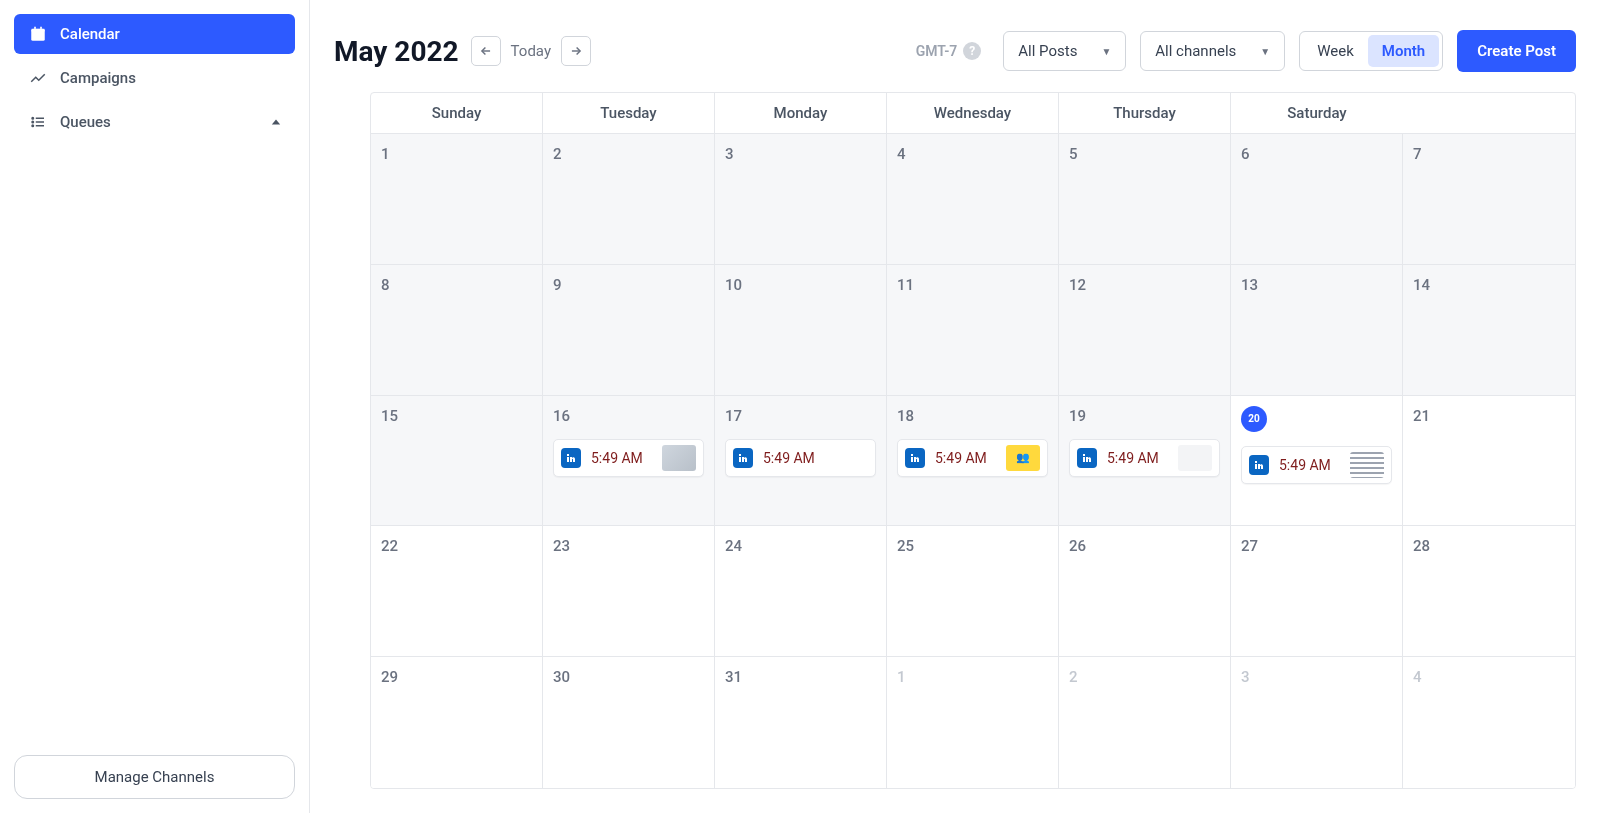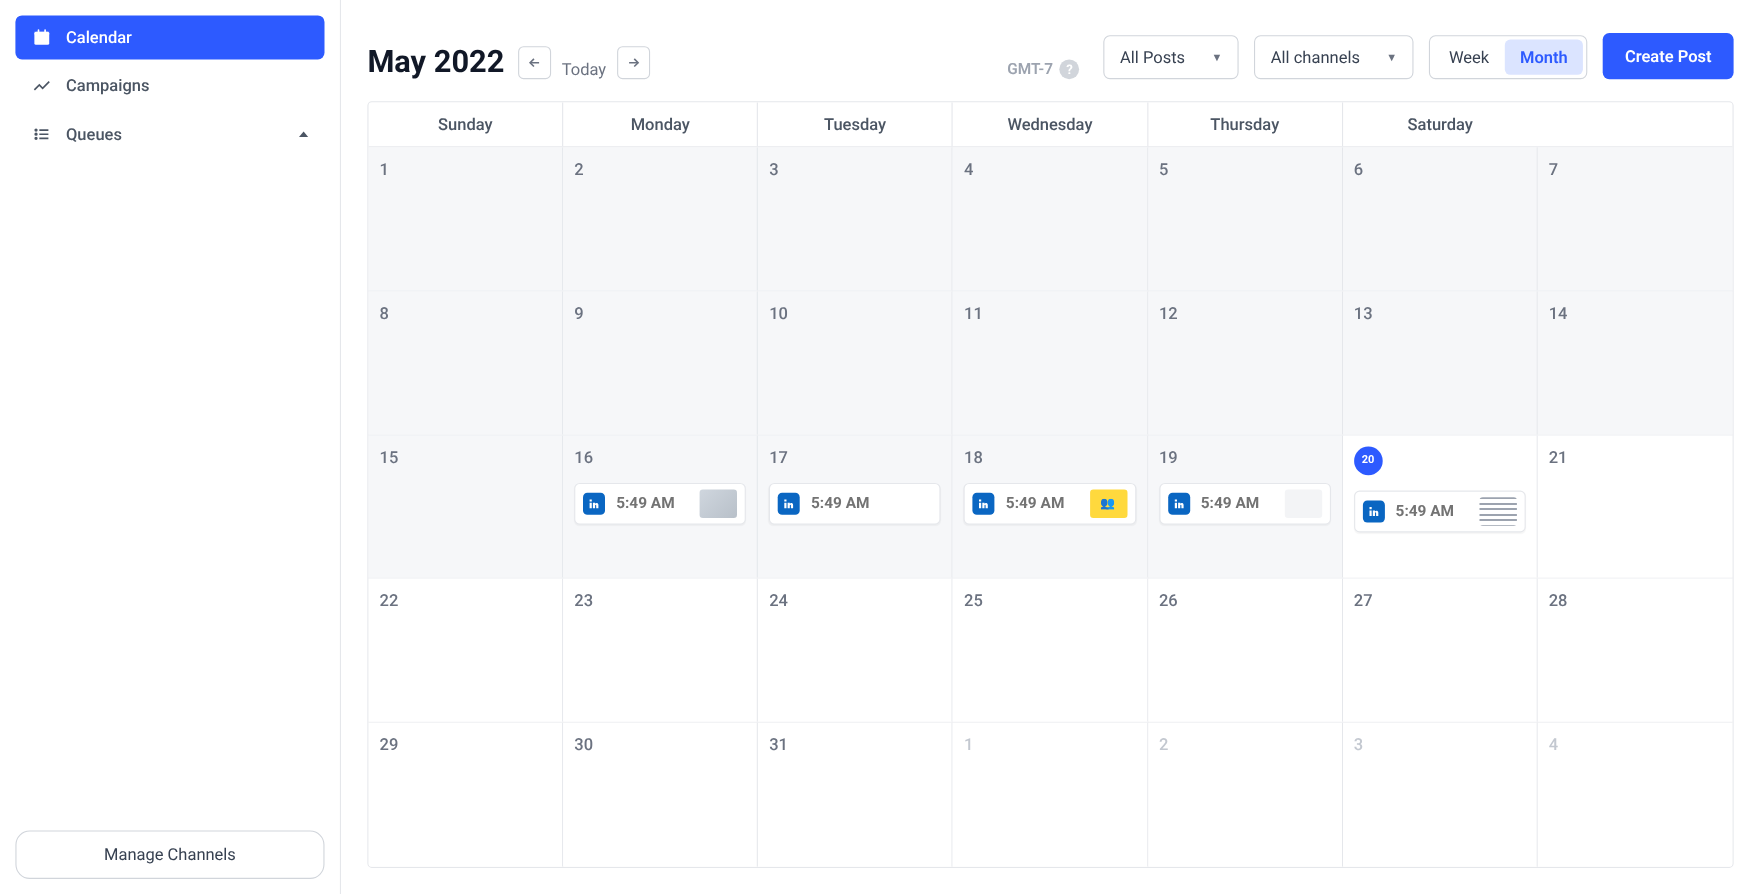--- a/index.html
+++ b/index.html
@@ -7,53 +7,53 @@
     
     .sidebar { width: 310px; border-right: 1px solid #e5e7eb; display: flex; flex-direction: column; padding: 14px; }
     .sidebar-nav { flex: 1; }
     .sidebar-item { display: flex; align-items: center; padding: 10px 14px; border-radius: 6px; cursor: pointer; margin-bottom: 4px; color: #4b5563; font-size: 15px; font-weight: 500; }
     .sidebar-item.active { background: #2d5aff; color: #fff; }
     .sidebar-item .icon { width: 20px; height: 20px; margin-right: 12px; display: inline-flex; align-items: center; justify-content: center; flex-shrink: 0; }
     .sidebar-item .chevron { margin-left: auto; }
     .manage-btn { border: 1px solid #d1d5db; padding: 12px; border-radius: 13px; text-align: center; cursor: pointer; font-size: 15px; color: #374151; margin-top: 27px; }
     
     .main { flex: 1; padding: 30px 24px 24px 24px; display: flex; flex-direction: column; }
-    .header { display: flex; align-items: flex-end; margin-bottom: 20px; }
+    .header { display: flex; align-items: center; margin-bottom: 20px; }
     .title { font-size: 28px; font-weight: 700; color: #111827; margin-right: 12px; }
     .nav-btn { width: 30px; height: 30px; border: 1px solid #d1d5db; border-radius: 5px; display: inline-flex; align-items: center; justify-content: center; cursor: pointer; background: #fff; color: #6b7280; }
     .today-label { margin: 0 10px; color: #6b7280; font-size: 15px; }
     .spacer { flex: 1; }
     .tz { color: #9ca3af; font-size: 14px; font-weight: 600; margin-right: 8px; display: inline-flex; align-items: center; margin-left: 28px; }
     .tz-help { width: 18px; height: 18px; border-radius: 50%; background: #d1d5db; color: #fff; display: inline-flex; align-items: center; justify-content: center; font-size: 12px; margin-left: 6px; font-weight: 700; }
     .dropdown-btn { border: 1px solid #d1d5db; padding: 10px 14px; border-radius: 6px; cursor: pointer; font-size: 15px; color: #374151; margin-left: 14px; display: inline-flex; align-items: center; }
     .dropdown-btn .caret { margin-left: 24px; font-size: 10px; color: #6b7280; }
     .view-toggle { border: 1px solid #d1d5db; border-radius: 6px; display: inline-flex; margin-left: 14px; padding: 3px; }
     .view-toggle .opt { padding: 7px 14px; border-radius: 5px; cursor: pointer; font-size: 15px; color: #374151; }
     .view-toggle .opt.active { background: #dbe4ff; color: #2d5aff; font-weight: 600; }
     .create-btn { background: #2d5aff; color: #fff; border: none; padding: 12px 20px; border-radius: 6px; cursor: pointer; font-size: 15px; font-weight: 600; margin-left: 14px; }
     
-    .calendar { border: 1px solid #e5e7eb; border-radius: 4px; flex: 1; display: flex; flex-direction: column; overflow: hidden; }
+    .calendar { border: 1px solid #e5e7eb; border-radius: 4px; flex: 1; display: flex; flex-direction: column; overflow: hidden; margin-left: 36px; }
     .cal-header { display: grid; grid-template-columns: repeat(7, 1fr); border-bottom: 1px solid #e5e7eb; }
     .cal-header .day-name { text-align: center; padding: 11px; color: #4b5563; font-size: 15px; font-weight: 500; border-right: 1px solid #e5e7eb; }
     .cal-header .day-name:last-child { border-right: none; }
     .cal-body { flex: 1; display: grid; grid-template-rows: repeat(5, 1fr); }
     .cal-week { display: grid; grid-template-columns: repeat(7, 1fr); border-bottom: 1px solid #e5e7eb; }
     .cal-week:last-child { border-bottom: none; }
     .cal-cell { border-right: 1px solid #e5e7eb; padding: 10px 10px; position: relative; background: #fff; }
     .cal-cell:last-child { border-right: none; }
     .cal-cell.past { background: #f6f7f9; }
     .cal-cell.today { background: #fff; }
     .cal-num { font-size: 15px; color: #6b7280; font-weight: 500; }
     .cal-cell.other-month .cal-num { color: #c3c8d0; }
     .cal-num.today-badge { background: #2d5aff; color: #fff; border-radius: 50%; width: 26px; height: 26px; display: inline-flex; align-items: center; justify-content: center; font-weight: 700; font-size: 10px; }
     
     .event { display: flex; align-items: center; background: #fff; border: 1px solid #e5e7eb; border-radius: 5px; padding: 5px 7px; margin-top: 14px; cursor: pointer; box-shadow: 0 1px 1px rgba(0,0,0,0.04); }
     .event-icon { width: 20px; height: 20px; border-radius: 4px; background: #0a66c2; display: inline-flex; align-items: center; justify-content: center; margin-right: 10px; flex-shrink: 0; }
     .event-icon svg { width: 12px; height: 12px; fill: #fff; }
-    .event-time { font-size: 14px; font-weight: 700; color: #737373; flex: 1; }
+    .event-time { font-size: 14px; font-weight: 400; color: #7f1d1d; flex: 1; }
     .event-thumb { width: 34px; height: 26px; border-radius: 3px; flex-shrink: 0; }
     .thumb1 { background: linear-gradient(135deg,#cfd6de 0%,#b8c0c9 100%); }
     .thumb2 { background: #fff; }
     .thumb3 { background: #ffd93d; display:flex; align-items:center; justify-content:center; font-size:11px; }
     .thumb4 { background: #f3f4f6; }
     .thumb5 { background: repeating-linear-gradient(180deg,#9ca3af,#9ca3af 2px,#fff 2px,#fff 5px); }
   </style>
 </head>
 <body>
 
@@ -134,22 +134,22 @@
     <div class="view-toggle">
       <div class="opt">Week</div>
       <div class="opt active">Month</div>
     </div>
     <button class="create-btn">Create Post</button>
   </div>
 
   <div class="calendar">
     <div class="cal-header" id="cal-header">
         <div class="day-name">Sunday</div>
+        <div class="day-name">Tuesday</div>
         <div class="day-name">Monday</div>
-        <div class="day-name">Tuesday</div>
         <div class="day-name">Wednesday</div>
         <div class="day-name">Thursday</div>
         <div class="day-name">Saturday</div>
       </div>
     <div class="cal-body" id="cal-body">
         <div class="cal-week">
           <div class="cal-cell past"><span class="cal-num">1</span></div>
           <div class="cal-cell past"><span class="cal-num">2</span></div>
           <div class="cal-cell past"><span class="cal-num">3</span></div>
           <div class="cal-cell past"><span class="cal-num">4</span></div>

